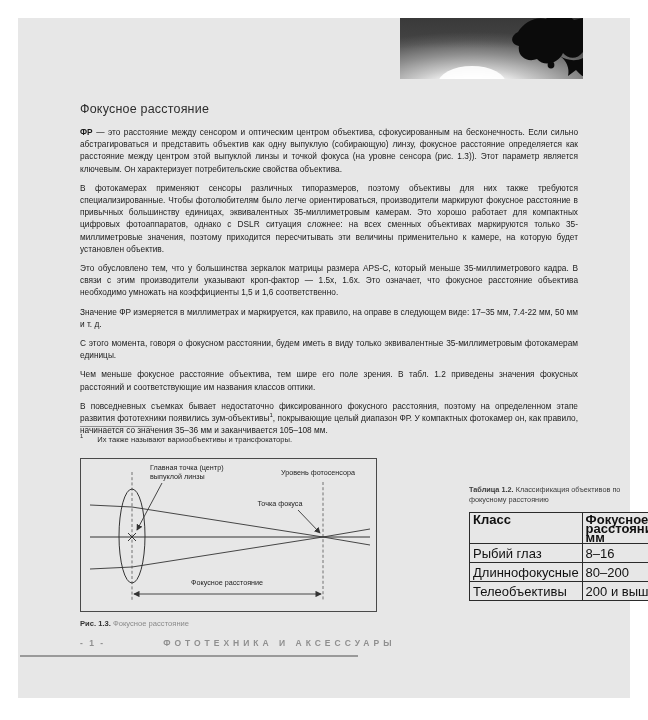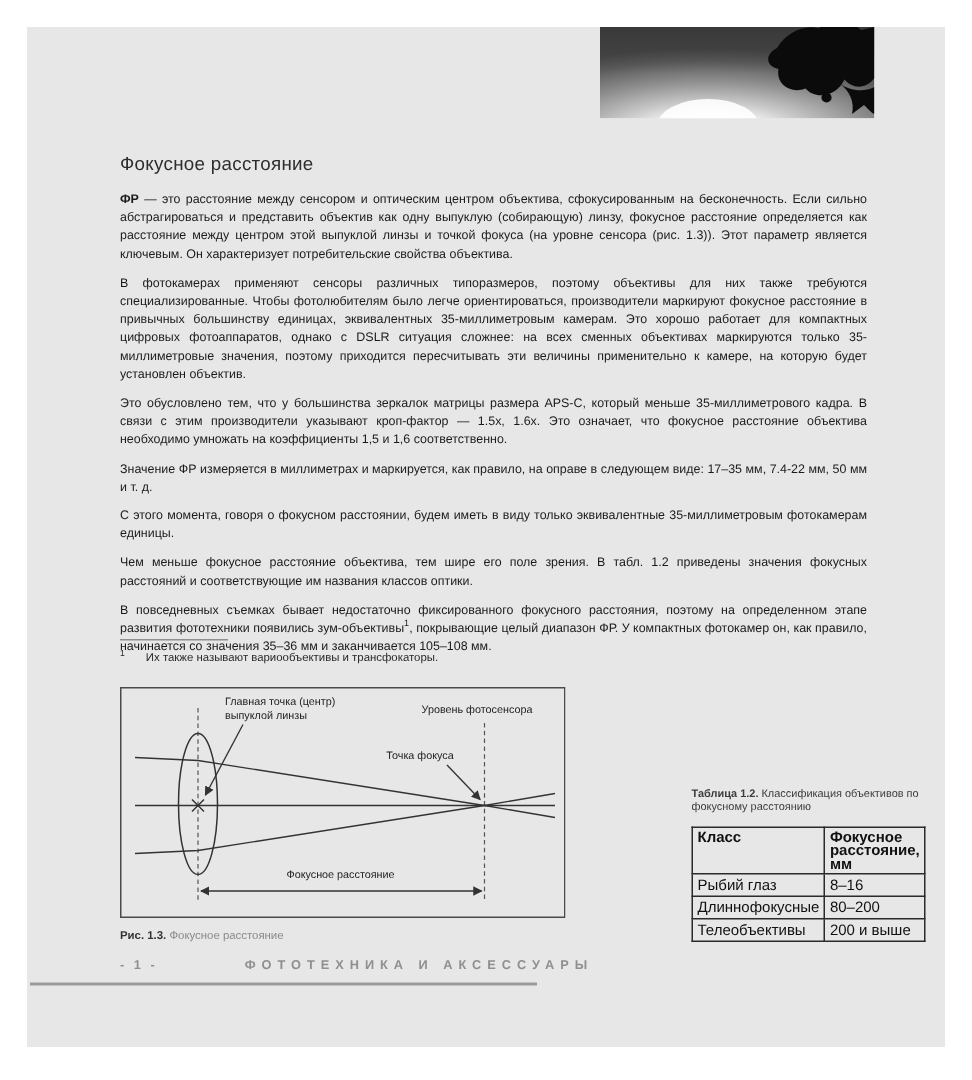--- a/index.html
+++ b/index.html
@@ -17,32 +17,32 @@
   .content p b { font-weight:700; }
   sup { font-size:6px; vertical-align:super; line-height:0; }
 
   
   .footnote-wrap { position:absolute; left:62px; top:408px; width:498px; }
   .footnote-divider { width:72px; height:1px; background:#8f8f8f; margin-bottom:6px; }
   .footnote { font-size:7.6px; color:#2a2a2a; }
   .footnote .fn-marker { font-size:5.8px; vertical-align:super; margin-right:14px; }
 
   
-  .fig-row { position:absolute; left:62px; top:440px; display:flex; gap:84px; align-items:flex-end; }
+  .fig-row { position:absolute; left:62px; top:440px; display:flex; gap:53px; align-items:center; }
   .fig-col { width:297px; }
   .fig-box svg { display:block; }
   .fig-caption { margin-top:7px; font-size:7.6px; }
   .fig-caption .cap-label { font-weight:700; color:#333; }
   .fig-caption .cap-text { color:#8a8a8a; }
 
-  .tbl-col { width:154px; }
+  .tbl-col { width:154px;margin-left:39px; }
   .tbl-caption { font-size:7.3px; line-height:9.6px; color:#3c3c3c; margin-bottom:8px; }
   .tbl-caption .cap-label { font-weight:700; }
   table.cls { border-collapse:collapse; width:152px; background:#e7e7e7; }
-  table.cls th, table.cls td { border:1px solid #2b2b2b; font-size:10px; padding:1.5px 3px; text-align:left; vertical-align:top; color:#111; }
+  table.cls th, table.cls td { border:1px solid #2b2b2b; font-size:13px; padding:1.5px 3px; text-align:left; vertical-align:top; color:#111; }
   table.cls th { font-weight:700; line-height:9px; }
   table.cls td { height:11px; }
 
   
   .footer { position:absolute; left:62px; top:620px; display:flex; gap:18px; align-items:baseline; color:#8f8f8f; }
   .footer .pnum { font-size:8.5px; font-weight:700; letter-spacing:2px; }
   .footer .chapter { font-size:8.5px; font-weight:700; letter-spacing:4px;margin-left:40px; }
   .footer-rule { position:absolute; left:2px; top:637px; width:338px; height:2px; background:#9a9a9a; }
 
   svg text { font-family:"Liberation Sans", sans-serif; fill:#222; }

